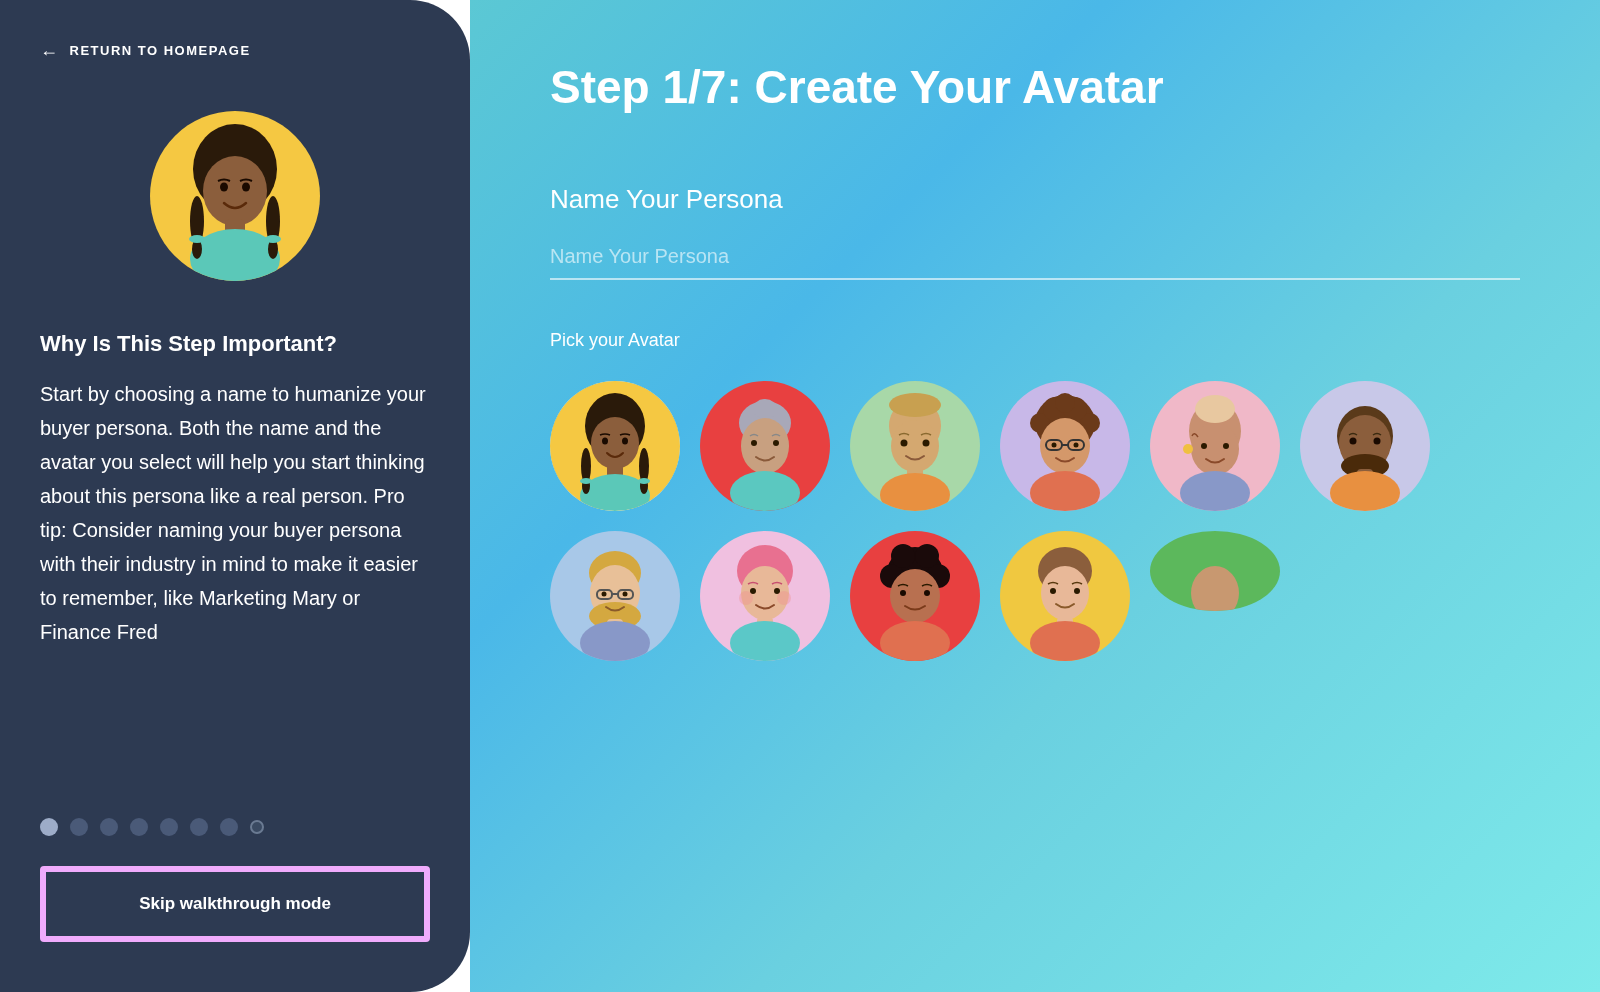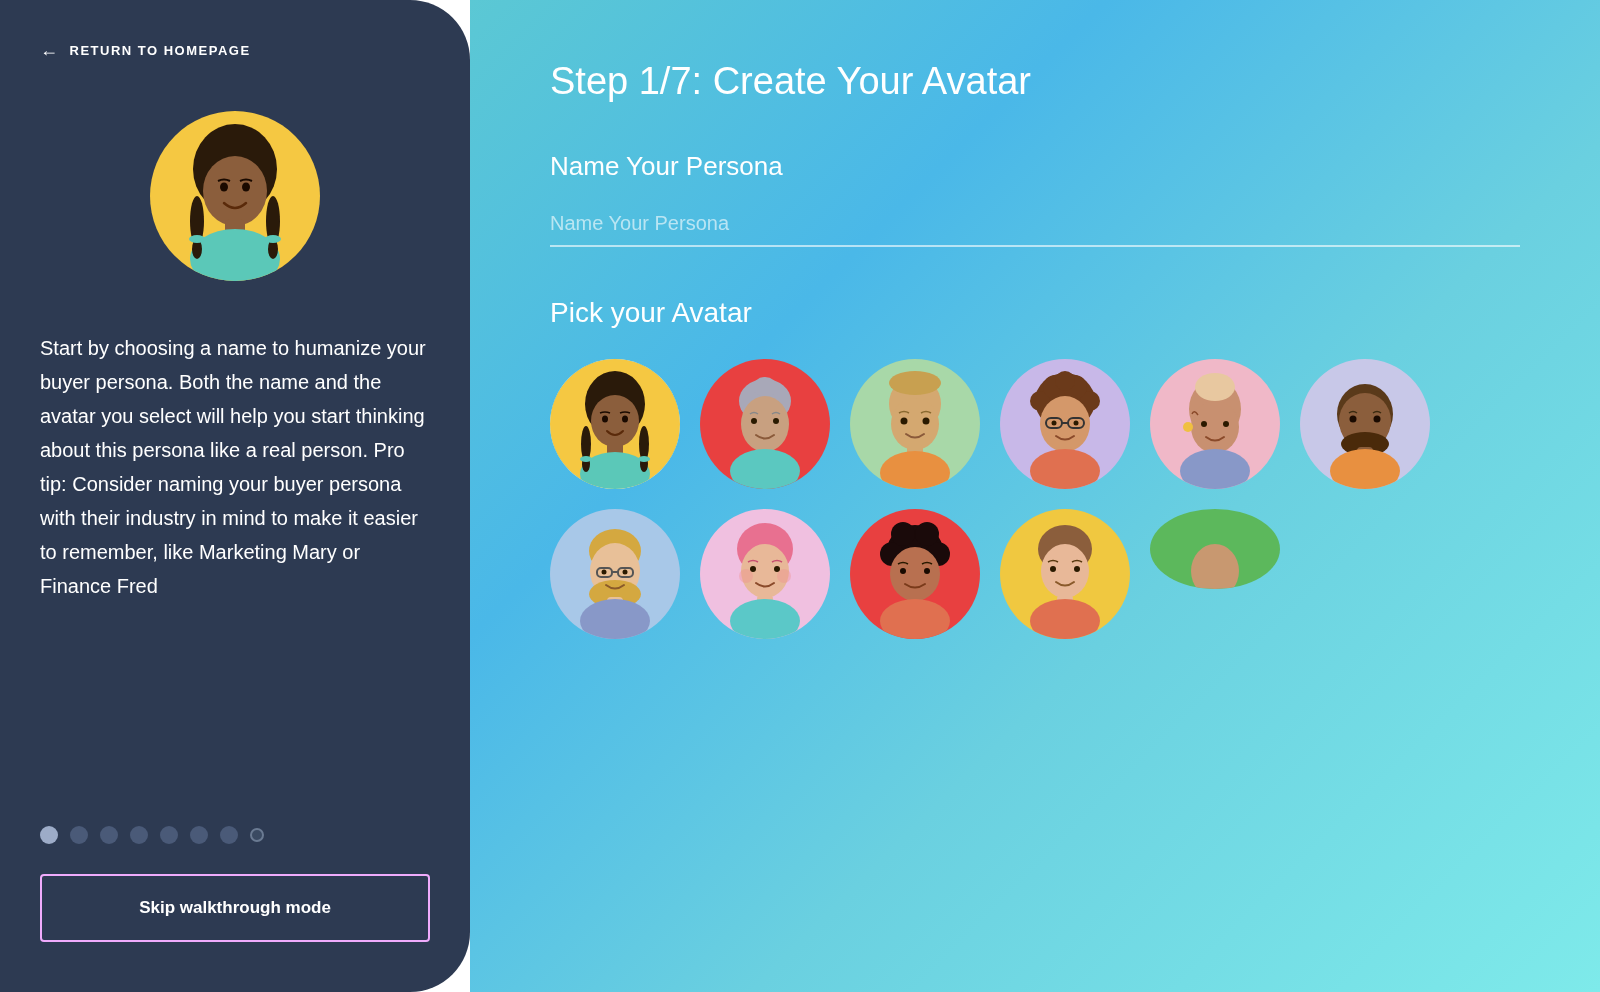--- a/index.html
+++ b/index.html
@@ -96,43 +96,43 @@
     }
 
     .skip-button-container {
       padding: 0 40px 50px;
     }
 
     .skip-button {
       width: 100%;
       padding: 22px;
       background: transparent;
-      border: 2px solid #f0abfc;
+      border: 6px solid #f0abfc;
       color: white;
       font-size: 17px;
       font-weight: 700;
       cursor: pointer;
       border-radius: 4px;
       text-align: center;
     }
 
     
     .right-panel {
       flex: 1;
       background: linear-gradient(135deg, #5bc8d4 0%, #4ab8e8 30%, #6ad0e0 60%, #7eeaea 100%);
       padding: 60px 80px 40px;
       overflow-y: auto;
       position: relative;
     }
 
     .step-title {
       color: white;
-      font-size: 38px;
-      font-weight: 400;
-      margin-bottom: 48px;
+      font-size: 46px;
+      font-weight: 700;
+      margin-bottom: 70px;
     }
 
     .section-label {
       color: white;
       font-size: 26px;
       font-weight: 400;
       margin-bottom: 20px;
     }
 
     .persona-input {
@@ -145,21 +145,21 @@
       padding: 10px 0;
       margin-bottom: 50px;
       outline: none;
     }
     .persona-input::placeholder {
       color: rgba(255,255,255,0.6);
     }
 
     .avatar-grid-label {
       color: white;
-      font-size: 28px;
+      font-size: 18px;
       font-weight: 400;
       margin-bottom: 30px;
     }
 
     .avatar-grid {
       display: flex;
       flex-wrap: wrap;
       gap: 20px;
     }
 
@@ -220,20 +220,21 @@
         <ellipse cx="47" cy="128" rx="8" ry="4" fill="#5bc8b8"></ellipse>
         <ellipse cx="123" cy="128" rx="8" ry="4" fill="#5bc8b8"></ellipse>
 
         <path d="M68 70 Q74 67 80 70" stroke="#1a0a00" stroke-width="2" fill="none"></path>
         <path d="M90 70 Q96 67 102 70" stroke="#1a0a00" stroke-width="2" fill="none"></path>
       </svg>
     </div>
   </div>
 
   <div class="sidebar-content">
+    <h3 class="why-title">Why Is This Step Important?</h3>
     <p class="why-body">Start by choosing a name to humanize your buyer persona. Both the name and the avatar you select will help you start thinking about this persona like a real person. Pro tip: Consider naming your buyer persona with their industry in mind to make it easier to remember, like Marketing Mary or Finance Fred</p>
   </div>
 
   <div class="progress-dots">
     <div class="dot current"></div>
     <div class="dot"></div>
     <div class="dot"></div>
     <div class="dot"></div>
     <div class="dot"></div>
     <div class="dot"></div>

